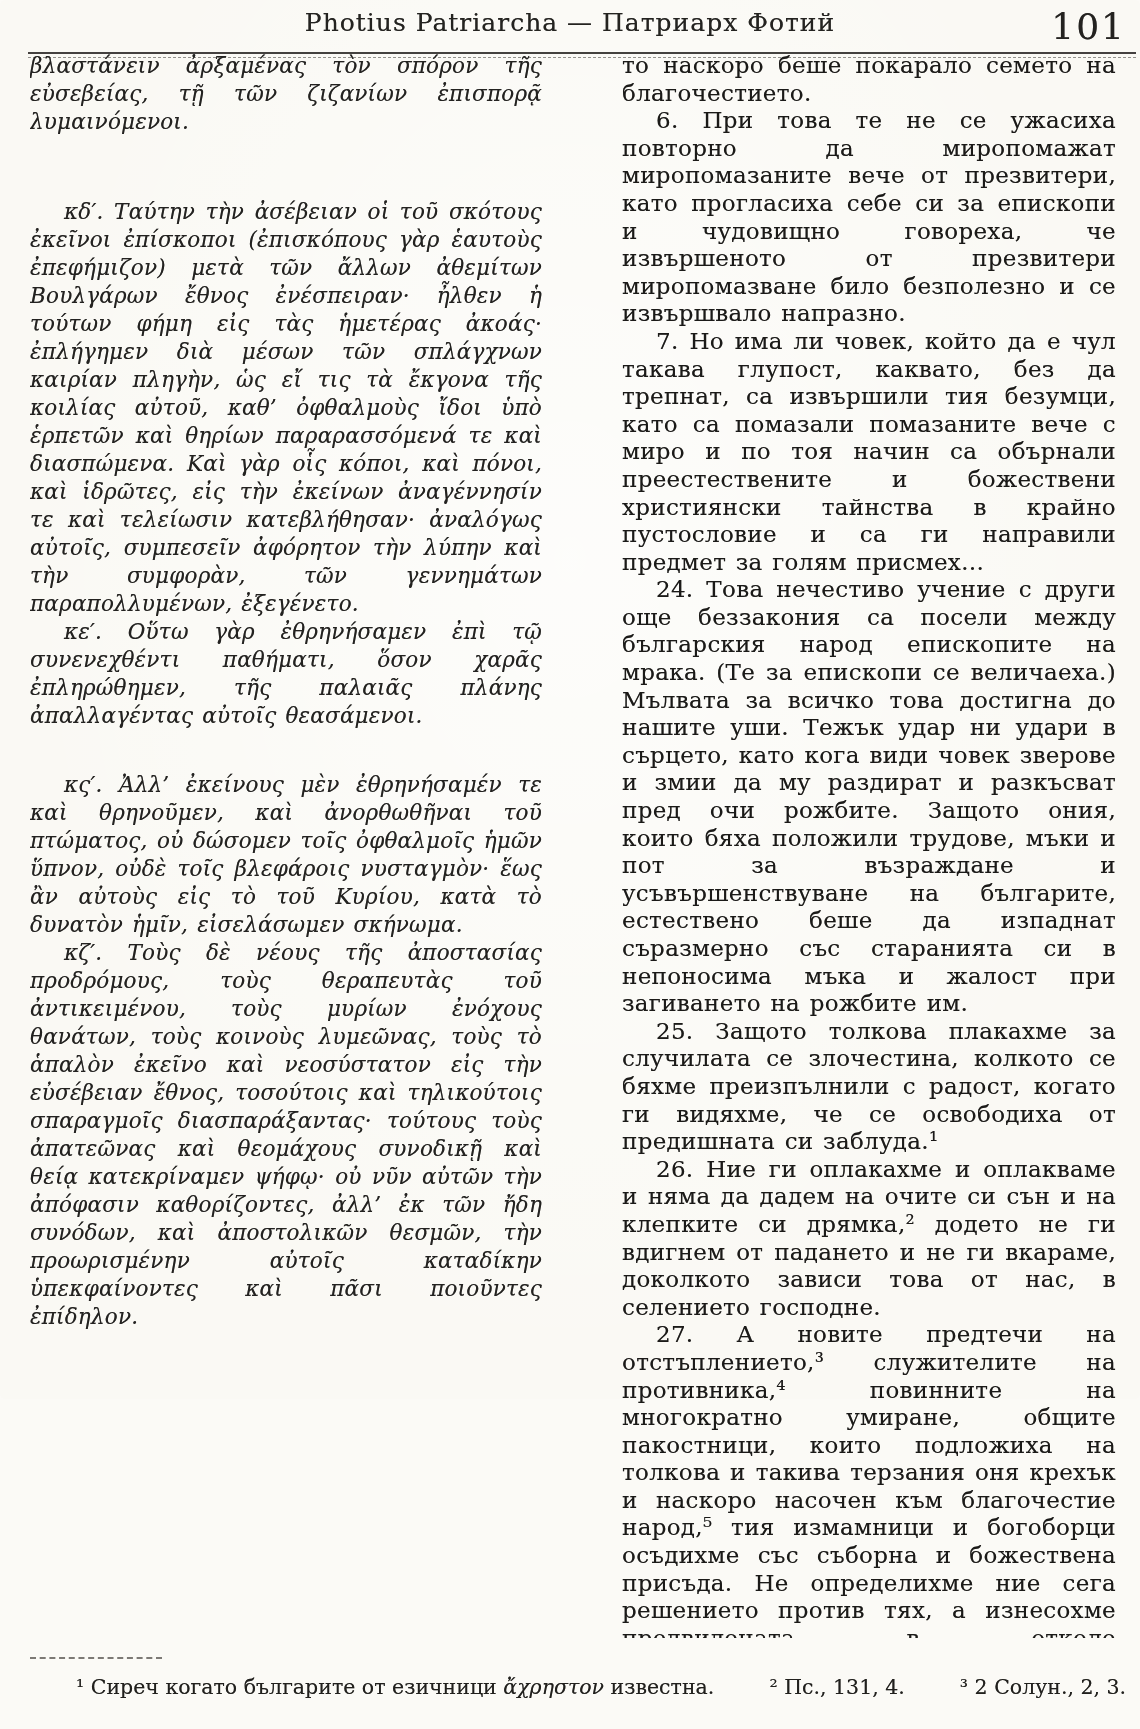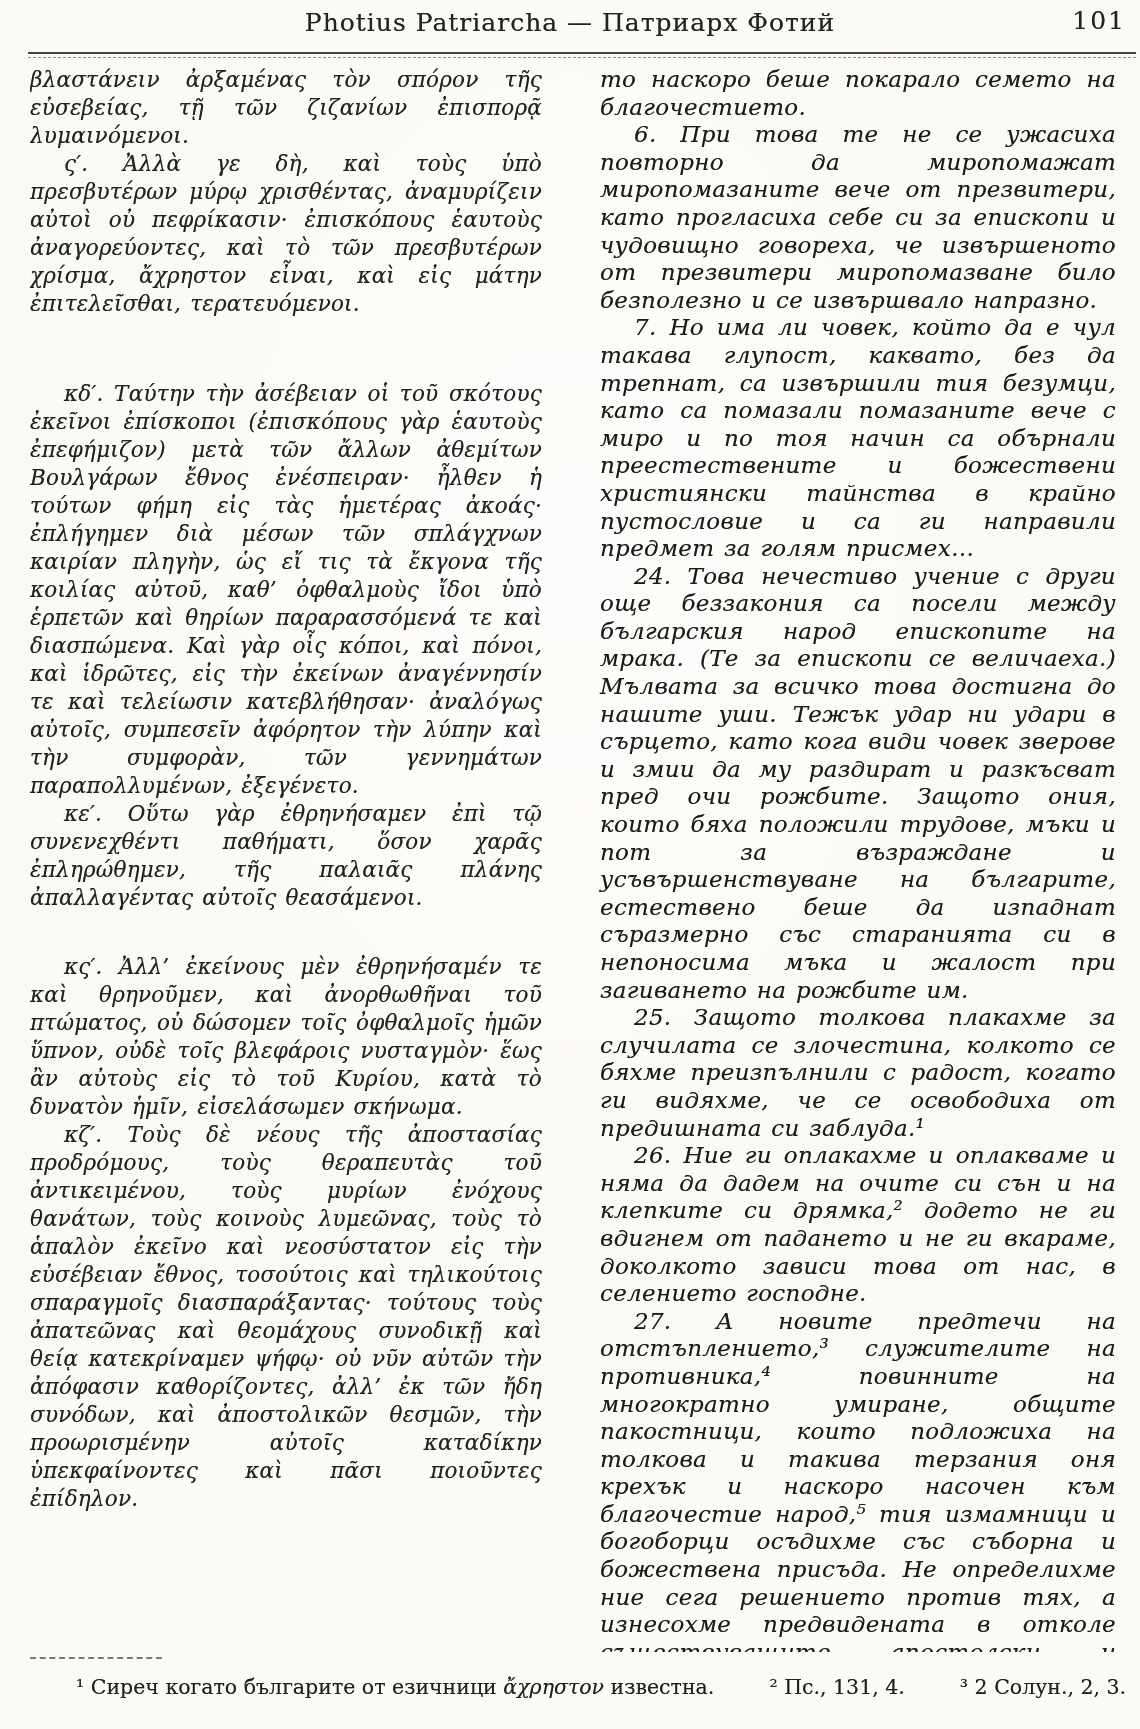--- a/index.html
+++ b/index.html
@@ -18,52 +18,52 @@
     border-radius: 6px;
   }
   
   .header-title{
     position:absolute; top:8px; left:0; width:100%;
     text-align:center; font-size:25px; letter-spacing:1px;
     color:#242320; text-shadow:0 0 .6px rgba(20,20,20,.55);
   }
   .page-number{
     position:absolute; top:6px; right:14px;
-    font-size:25px; letter-spacing:2px; color:#242320;
+    font-size:36px; letter-spacing:2px; color:#242320;
     text-shadow:0 0 .6px rgba(20,20,20,.55);
   }
   .header-rule{
     position:absolute; top:52px; left:28px; right:4px; height:9px;
   }
   .header-rule::before{
     content:""; display:block; height:0;
     border-top:2px solid rgba(35,33,30,.85);
   }
   .header-rule::after{
     content:""; display:block; height:0; margin-top:3px;
     border-top:1px dashed rgba(60,58,54,.55);
   }
   
   .columns{
-    position:absolute; top:66px; left:30px; width:1086px; height:1586px;
-    display:flex; gap:58px; overflow:hidden;
+    position:absolute; top:52px; left:30px; width:1086px; height:1586px;
+    display:flex; gap:80px; overflow:hidden;
   }
   .col{ text-align:justify; }
   .col-greek{
     width:512px; flex:none;
     font-style:italic;
     font-size:21.5px; line-height:28px;
     letter-spacing:.2px; word-spacing:2px;
     color:#232220; text-shadow:0 0 .5px rgba(25,25,25,.5);
   }
   .col-bulg{
     flex:1;
     font-size:23px; line-height:27.6px;
     letter-spacing:.3px; word-spacing:2px;
-    color:#1b1a18; text-shadow:0 0 .5px rgba(20,20,20,.5);font-style:italic;
+    color:#1b1a18; text-shadow:0 0 .5px rgba(20,20,20,.5);
   }
   .gp, .bp { text-indent:34px; }
   .no-indent { text-indent:0; }
   .gap-sm { margin-top:40px; }
   .gap-md { margin-top:41px; }
   .gap-lg { margin-top:62px; }
   
   .footnote-sep{
     position:absolute; top:1657px; left:30px; width:132px;
     border-top:2px dashed rgba(55,52,48,.65);
@@ -86,21 +86,20 @@
   <div class="header-title">Photius Patriarcha — Патриарх Фотий</div>
 
   <div class="page-number">101</div>
 
   <div class="header-rule"></div>
 
   <div class="columns">
 
     <div class="col col-greek">
       <p class="gp no-indent">βλαστάνειν ἀρξαμένας τὸν σπόρον τῆς εὐσεβείας, τῇ τῶν ζιζανίων ἐπισπορᾷ λυμαινόμενοι.</p>
-      <p class="gp">ς′. Ἀλλὰ γε δὴ, καὶ τοὺς ὑπὸ πρεσβυτέρων μύρῳ χρισθέντας, ἀναμυρίζειν αὐτοὶ οὐ πεφρίκασιν· ἐπισκόπους ἑαυτοὺς ἀναγορεύοντες, καὶ τὸ τῶν πρεσβυτέρων χρίσμα, ἄχρηστον εἶναι, καὶ εἰς μάτην ἐπιτελεῖσθαι, τερατευόμενοι.</p>
       <p class="gp gap-lg">κδ′. Ταύτην τὴν ἀσέβειαν οἱ τοῦ σκότους ἐκεῖνοι ἐπίσκοποι (ἐπισκόπους γὰρ ἑαυτοὺς ἐπεφήμιζον) μετὰ τῶν ἄλλων ἀθεμίτων Βουλγάρων ἔθνος ἐνέσπειραν· ἦλθεν ἡ τούτων φήμη εἰς τὰς ἡμετέρας ἀκοάς· ἐπλήγημεν διὰ μέσων τῶν σπλάγχνων καιρίαν πληγὴν, ὡς εἴ τις τὰ ἔκγονα τῆς κοιλίας αὐτοῦ, καθ’ ὀφθαλμοὺς ἴδοι ὑπὸ ἑρπετῶν καὶ θηρίων παραρασσόμενά τε καὶ διασπώμενα. Καὶ γὰρ οἷς κόποι, καὶ πόνοι, καὶ ἱδρῶτες, εἰς τὴν ἐκείνων ἀναγέννησίν τε καὶ τελείωσιν κατεβλήθησαν· ἀναλόγως αὐτοῖς, συμπεσεῖν ἀφόρητον τὴν λύπην καὶ τὴν συμφορὰν, τῶν γεννημάτων παραπολλυμένων, ἐξεγένετο.</p>
       <p class="gp">κε′. Οὕτω γὰρ ἐθρηνήσαμεν ἐπὶ τῷ συνενεχθέντι παθήματι, ὅσον χαρᾶς ἐπληρώθημεν, τῆς παλαιᾶς πλάνης ἀπαλλαγέντας αὐτοῖς θεασάμενοι.</p>
       <p class="gp gap-md">κς′. Ἀλλ’ ἐκείνους μὲν ἐθρηνήσαμέν τε καὶ θρηνοῦμεν, καὶ ἀνορθωθῆναι τοῦ πτώματος, οὐ δώσομεν τοῖς ὀφθαλμοῖς ἡμῶν ὕπνον, οὐδὲ τοῖς βλεφάροις νυσταγμὸν· ἕως ἂν αὐτοὺς εἰς τὸ τοῦ Κυρίου, κατὰ τὸ δυνατὸν ἡμῖν, εἰσελάσωμεν σκήνωμα.</p>
       <p class="gp">κζ′. Τοὺς δὲ νέους τῆς ἀποστασίας προδρόμους, τοὺς θεραπευτὰς τοῦ ἀντικειμένου, τοὺς μυρίων ἐνόχους θανάτων, τοὺς κοινοὺς λυμεῶνας, τοὺς τὸ ἁπαλὸν ἐκεῖνο καὶ νεοσύστατον εἰς τὴν εὐσέβειαν ἔθνος, τοσούτοις καὶ τηλικούτοις σπαραγμοῖς διασπαράξαντας· τούτους τοὺς ἀπατεῶνας καὶ θεομάχους συνοδικῇ καὶ θείᾳ κατεκρίναμεν ψήφῳ· οὐ νῦν αὐτῶν τὴν ἀπόφασιν καθορίζοντες, ἀλλ’ ἐκ τῶν ἤδη συνόδων, καὶ ἀποστολικῶν θεσμῶν, τὴν προωρισμένην αὐτοῖς καταδίκην ὑπεκφαίνοντες καὶ πᾶσι ποιοῦντες ἐπίδηλον.</p>
     </div>
 
     <div class="col col-bulg">
       <p class="bp no-indent">то наскоро беше покарало семето на благочестието.</p>
       <p class="bp">6. При това те не се ужасиха повторно да миропомажат миропомазаните вече от презвитери, като прогласиха себе си за епископи и чудовищно говореха, че извършеното от презвитери миропомазване било безполезно и се извършвало напразно.</p>
       <p class="bp">7. Но има ли човек, който да е чул такава глупост, каквато, без да трепнат, са извършили тия безумци, като са помазали помазаните вече с миро и по тоя начин са обърнали преестествените и божествени християнски тайнства в крайно пустословие и са ги направили предмет за голям присмех…</p>

